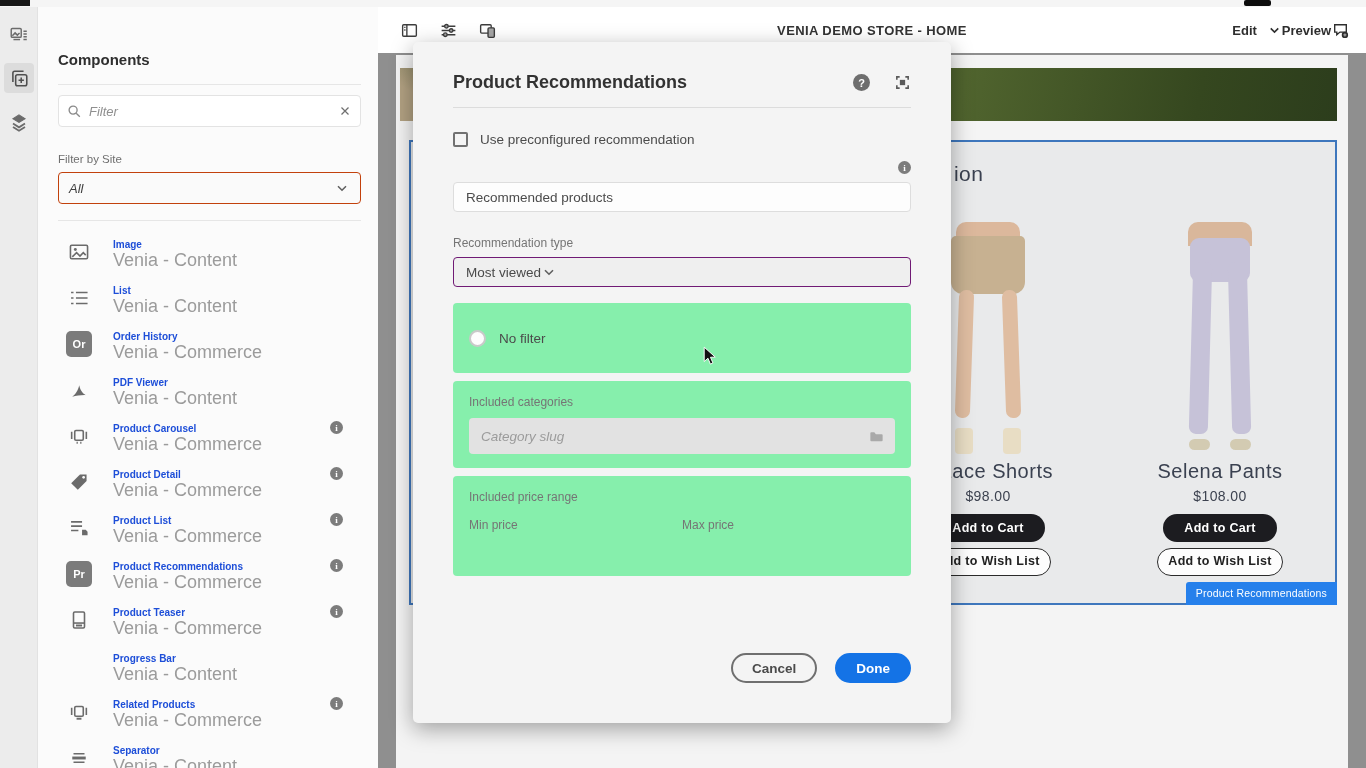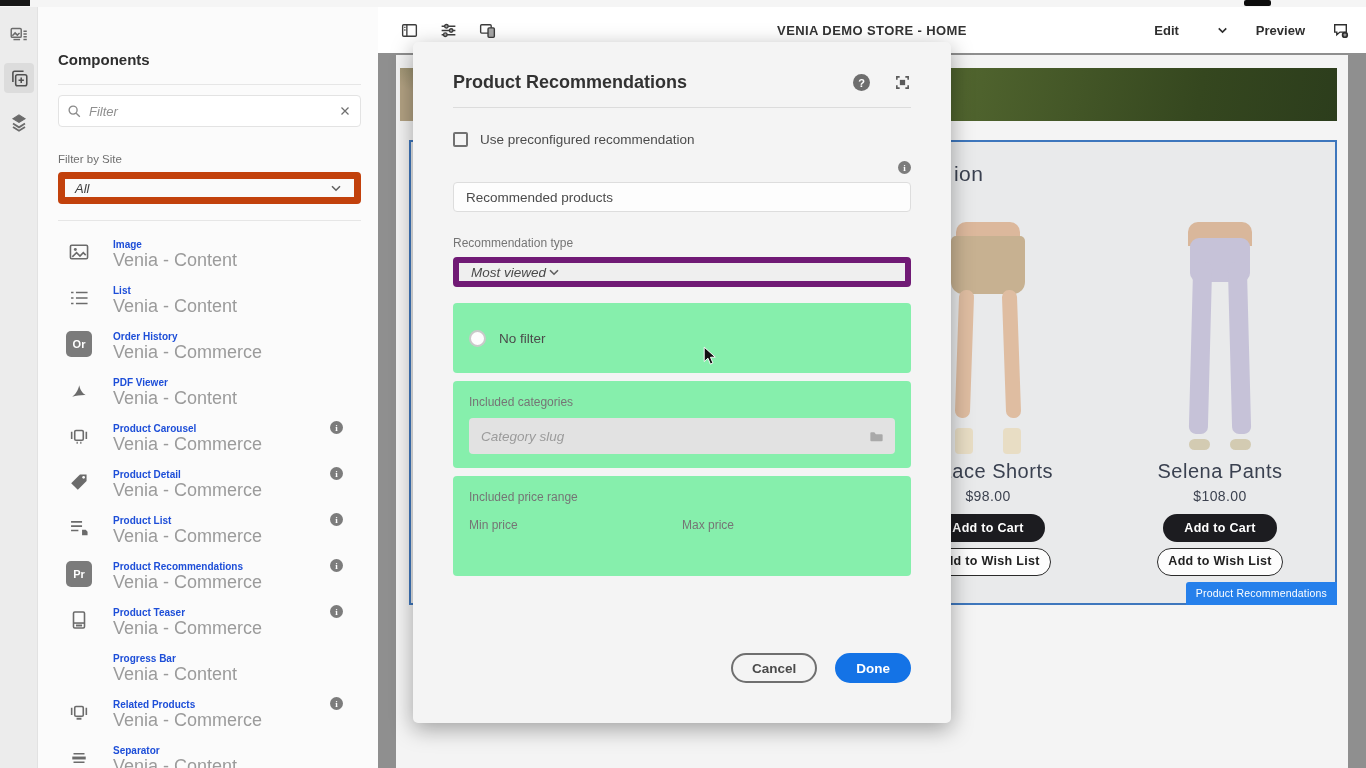--- a/index.html
+++ b/index.html
@@ -18,38 +18,38 @@
   .rail-btn.selected { background:#dcdcdc; }
   .side-content { flex:1; padding:0 17px 0 20px; overflow:hidden; }
   .side-title { margin-top:44px; font-size:15px; font-weight:700; color:#2f2f2f; }
   .side-div { border-top:1px solid #e6e6e6; margin-top:16px; }
   .filter-wrap { position:relative; margin-top:10px; }
   .filter-input { width:100%; height:32px; background:#fff; border:1px solid #e3e3e3; border-radius:4px; padding:0 30px 0 30px; font-size:13px; color:#444; font-family:"Liberation Sans", sans-serif; }
   .filter-input::placeholder { font-style:italic; color:#8f8f8f; }
   .filter-search { position:absolute; left:8px; top:8px; }
   .filter-clear { position:absolute; right:9px; top:9px; cursor:pointer; }
   .fbs-label { margin-top:26px; font-size:11.5px; color:#6f6f6f; }
-  .site-select { margin-top:7px; height:32px; background:#fafafa; border:7px solid #c2410c; border-radius:4px; display:flex; align-items:center; justify-content:space-between; padding:0 10px; }
+  .site-select { margin-top:7px; height:32px; background:#fafafa; border:1px solid #c2410c; border-radius:4px; display:flex; align-items:center; justify-content:space-between; padding:0 10px; }
   .site-select .val { font-size:13px; font-style:italic; color:#3f3f3f; }
   .comp-list { margin-top:8px; }
   .comp-row { display:flex; align-items:center; height:46px; position:relative; }
   .comp-icon { width:30px; height:30px; margin-left:6px; display:flex; align-items:center; justify-content:center; flex:0 0 30px; }
   .comp-texts { margin-left:19px; }
   .comp-label { font-size:10px; font-weight:700; color:#1d4ed8; line-height:16px; }
   .comp-group { font-size:18px; color:#9b9b9b; line-height:15px; }
   .row-info { position:absolute; right:18px; top:8px; }
   .mini-badge { width:26px; height:26px; border-radius:5px; background:#7b7b7b; color:#fff; font-size:11px; font-weight:700; display:flex; align-items:center; justify-content:center; }
   .info-dot { width:13px; height:13px; border-radius:50%; background:#7c7c7c; color:#fff; font-size:9px; font-weight:700; display:flex; align-items:center; justify-content:center; font-family:"Liberation Serif", serif; }
 
   
   .editor { position:absolute; left:378px; top:7px; right:0; bottom:0; }
   .toolbar { position:absolute; top:0; left:0; right:0; height:46px; background:#ffffff; display:flex; align-items:center; z-index:5; }
   .tb-left { display:flex; align-items:center; gap:20px; margin-left:22px; }
   .tb-title { position:absolute; left:0; right:0; text-align:center; font-size:13px; font-weight:700; color:#333; letter-spacing:.4px; pointer-events:none; }
-  .tb-right { margin-left:auto; margin-right:16px; display:flex; align-items:center; gap:26px; z-index:2; }
+  .tb-right { margin-left:auto; margin-right:16px; display:flex; align-items:center; gap:0; z-index:2; }
   .edit-chip { background:rgba(255,255,255,.28); border-radius:3px; padding:4px 10px; font-size:13px; font-weight:700; color:#2e2e2e; }
   .tb-text { font-size:13px; font-weight:700; color:#2e2e2e; }
   .tb-btn { display:flex; align-items:center; justify-content:center; }
 
   
   .page { position:absolute; left:18px; top:48px; right:18px; bottom:0; background:#f4f4f4; }
   .hero { position:absolute; left:4px; top:13px; right:11px; height:53px;
           background:linear-gradient(100deg,#7e7d5a,#55662e 15%,#42552a 40%,#50642e 60%,#35471f 85%,#2c3d1c); overflow:hidden; }
   .hero:after { content:""; position:absolute; inset:0; background:linear-gradient(30deg,#b3a283 0%,#b3a283 6%,rgba(179,162,131,0) 16%); }
   .component-region { position:absolute; left:13px; top:85px; width:928px; height:465px; border:2px solid #3e77bd; background:#e9eaeb; }
@@ -83,21 +83,21 @@
   .help-dot { width:17px; height:17px; border-radius:50%; background:#6e6e6e; color:#fff; font-size:11px; font-weight:700; display:flex; align-items:center; justify-content:center; }
   .dlg-divider { margin:14px 40px 0; border-top:1px solid #dcdcdc; }
   .dlg-body { height:510px; overflow:hidden; padding:0 40px; position:relative; }
   .chk-row { margin-top:24px; display:flex; align-items:center; gap:12px; }
   .chk-box { width:15px; height:15px; border:2px solid #717171; border-radius:2px; background:#f4f4f4; }
   .chk-label { font-size:13.5px; color:#4b4b4b; }
   .info-row { display:flex; justify-content:flex-end; margin-top:14px; height:14px; }
   .fld-label { font-size:12px; color:#757575; }
   .dlg-input { width:100%; height:30px; margin-top:7px; background:#fdfdfd; border:1px solid #dddddd; border-radius:4px; padding:0 12px; font-size:13.5px; color:#4b4b4b; font-family:"Liberation Sans", sans-serif; }
   .mt24 { margin-top:24px; }
-  .dlg-select { margin-top:7px; height:30px; background:#efefef; border:6px solid #701a75; border-radius:4px; display:flex; align-items:center; padding:0 12px;font-style:italic; }
+  .dlg-select { margin-top:7px; height:30px; background:#efefef; border:1px solid #701a75; border-radius:4px; display:flex; align-items:center; padding:0 12px; }
   .dlg-select .val { font-size:13.5px; color:#4a4a4a; }
   .panel { margin-top:16px; background:#86efac; border-radius:4px; padding:14px 16px; }
   .panel.p1 { height:70px; display:flex; align-items:center; }
   .panel + .panel { margin-top:8px; }
   .radio-row { display:flex; align-items:center; gap:13px; }
   .radio { width:17px; height:17px; border-radius:50%; border:2px solid #c9c9c9; background:#fdfdfd; flex:0 0 17px; }
   .radio-label { font-size:13.5px; color:#4b4b4b; }
   .slug-wrap { position:relative; margin-top:9px; }
   .slug-input { width:100%; height:36px; background:#e2e2e2; border:none; border-radius:4px; padding:0 36px 0 12px; font-size:13.5px; color:#6b6b6b; font-family:"Liberation Sans", sans-serif; }
   .slug-input::placeholder { font-style:italic; color:#9b9b9b; }

